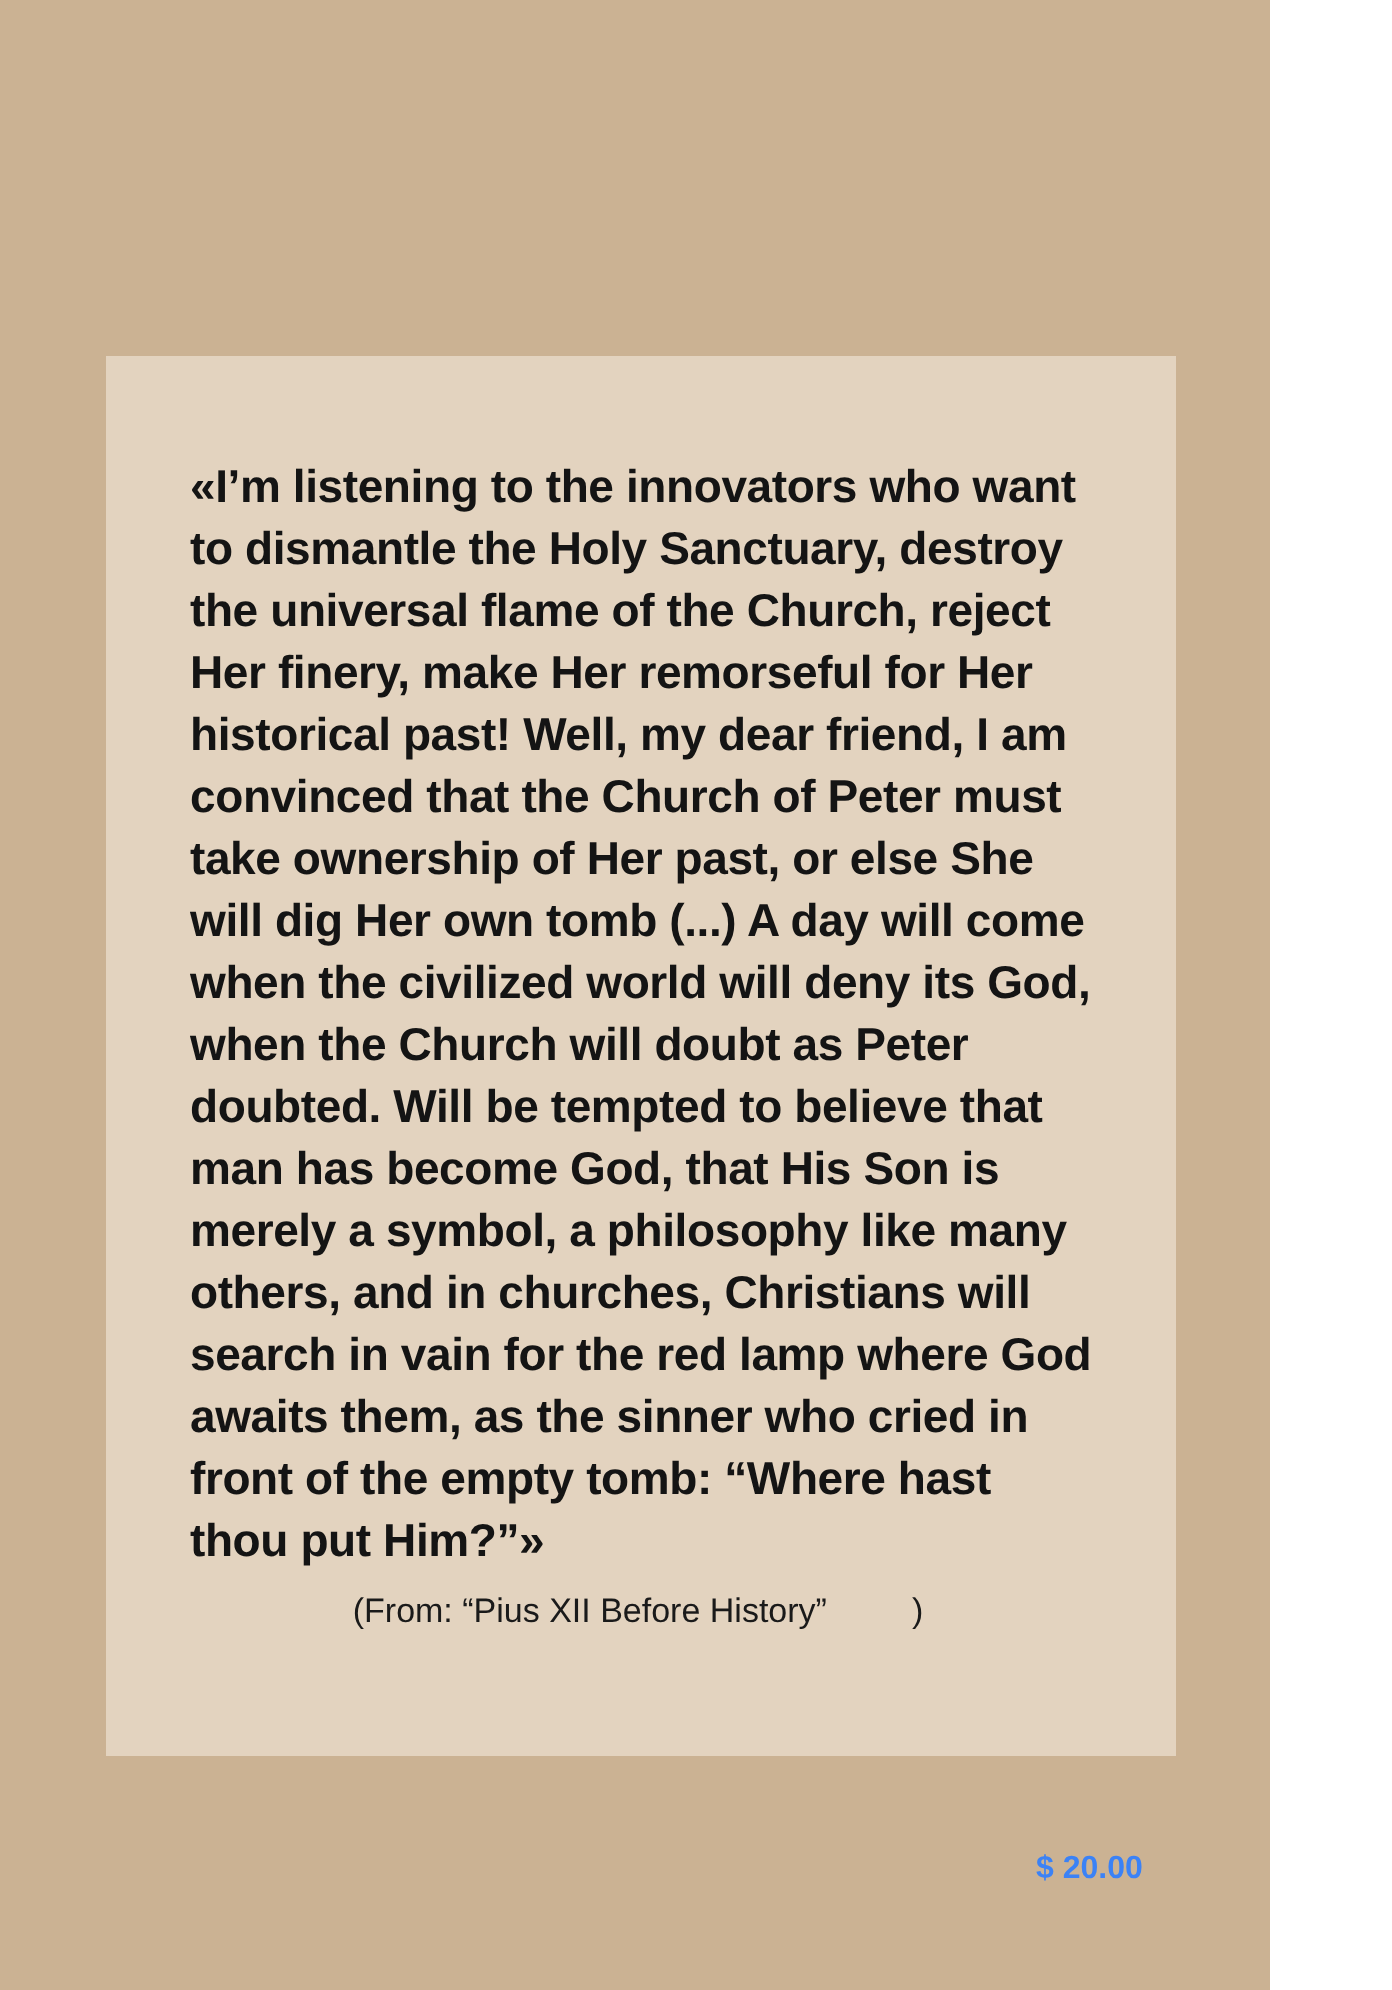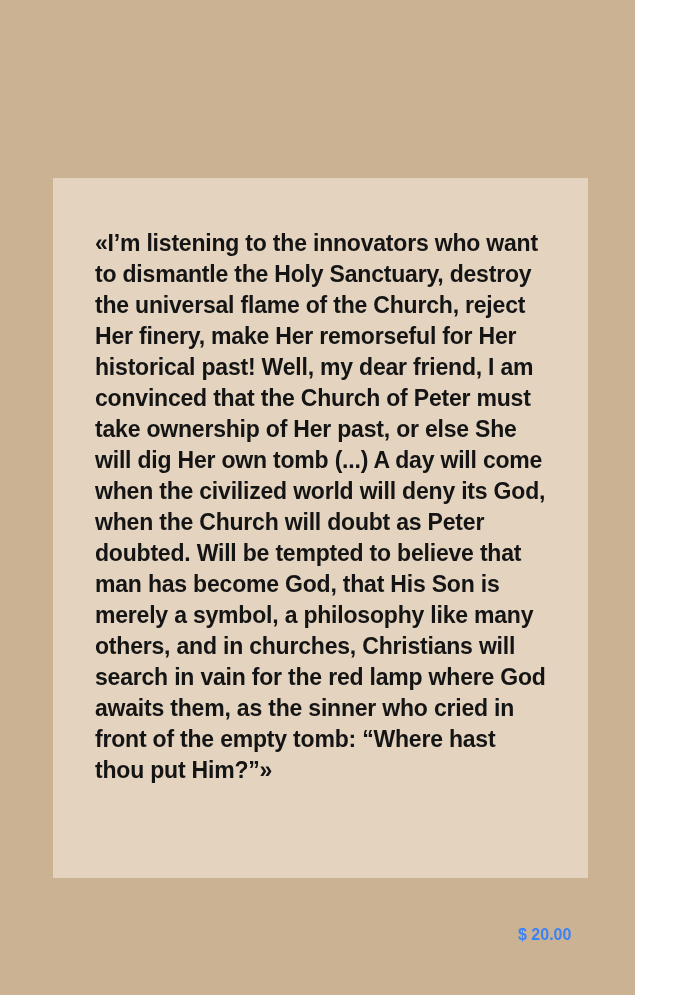--- a/index.html
+++ b/index.html
@@ -92,16 +92,17 @@
 when the civilized world will deny its God,
 when the Church will doubt as Peter
 doubted. Will be tempted to believe that
 man has become God, that His Son is
 merely a symbol, a philosophy like many
 others, and in churches, Christians will
 search in vain for the red lamp where God
 awaits them, as the sinner who cried in
 front of the empty tomb: “Where hast
 thou put Him?”»</div>
+    <div class="quote-attribution">(From: “Pius XII Before History”         )</div>
   </div>
 
   <div class="price-label">$ 20.00</div>
 </div>
 
 </body></html>

